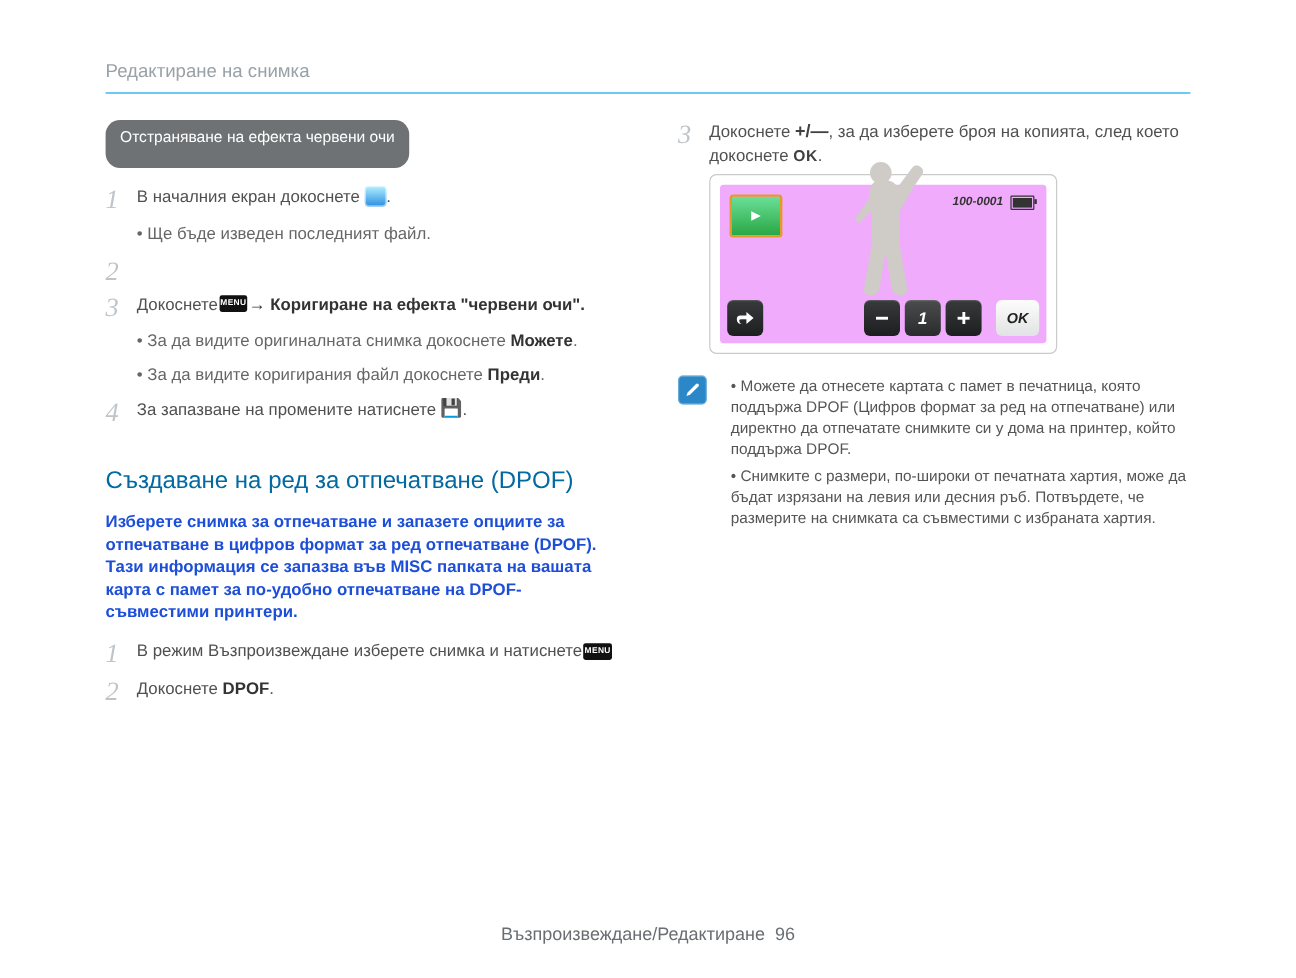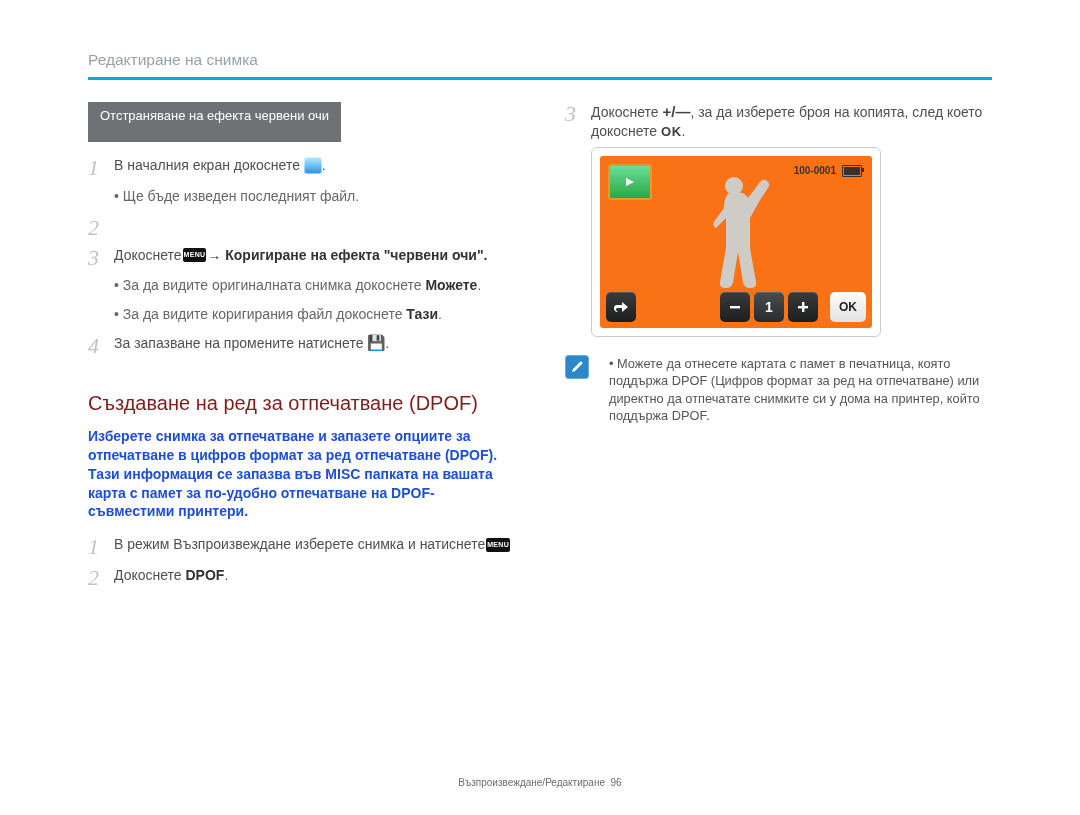--- a/index.html
+++ b/index.html
@@ -13,35 +13,35 @@
   .page {
     position:relative;
     width:1080px; height:815px;
     box-sizing:border-box;
     padding:50px 88px 0 88px;
   }
   .breadcrumb {
     color:#9aa1a6;
     font-size:15.5px;
     padding-bottom:6px;
-    border-bottom:3px solid #0ea5e9;
+    border-bottom:1px solid #0ea5e9;
     margin-bottom:22px;
   }
   .columns {
     display:flex;
     gap:50px;
   }
   .col { width:430px; }
   .pill {
     display:inline-block;
     background:#6e7274;
     color:#fff;
     font-size:13px;
     padding:5px 12px 18px 12px;
-    border-radius:0;
+    border-radius:12px;
     margin-bottom:14px;
   }
   .step {
     display:flex;
     margin-bottom:6px;
   }
   .step-num {
     width:26px;
     min-width:26px;
     font-size:22px;
@@ -58,21 +58,21 @@
   .sub-bullet {
     margin-left:26px;
     font-size:14px;
     color:#666;
     margin-bottom:10px;
   }
   .sub-bullet .dot::before { content:"•  "; }
   .bold { font-weight:700; color:#333;}
   .h2 {
     font-size:20px;
-    color:#7f1d1d;
+    color:#0369a1;
     margin:32px 0 10px 0;
     font-weight:400;
   }
   .para {
     font-size:14px;
     color:#1d4ed8;
     margin-bottom:14px;
     font-weight:bold;
   }
   .icon-inline {
@@ -121,24 +121,25 @@
   .lcd-wrap {
     width:290px;
     border:1.5px solid #c9cacc;
     border-radius:6px;
     padding:8px;
     box-sizing:border-box;
     margin:6px 0 18px 26px;
   }
   .lcd {
     width:100%;
-    height:172px;
+    height:132px;
     position:relative;
-    background:#f97316;
+    background:#f0abfc;
     border-radius:3px;
+    font-style:italic;
   }
   .lcd .thumb {
     position:absolute; top:8px; left:8px;
     width:40px; height:32px;
     border:2px solid #e29a2a;
     border-radius:3px;
     background:linear-gradient(#6adf98,#2aa745);
     display:flex; align-items:center; justify-content:center;
   }
   .lcd .thumb svg { }
@@ -202,21 +203,21 @@
   }
   .note-list {
     font-size:12.8px; color:#555;
   }
   .note-list li { margin-bottom:6px; list-style:none; }
   .note-list li::before { content:"•  "; color:#555; }
   .footer {
     position:absolute;
     bottom:26px; left:0; right:0;
     text-align:center;
-    font-size:10px;
+    font-size:15px;
     color:#6a6e72;
   }
 </style>
 </head>
 <body>
 
 <div class="page">
   <div class="breadcrumb">Редактиране на снимка</div>
 
   <div class="columns">
@@ -241,21 +242,21 @@
       
       <div class="step">
         <div class="step-num">3</div>
         <div class="step-body">
           <span>Докоснете </span><span class="icon-inline">
               <span class="icon-menu">MENU</span>
             </span><span class="bold"> → Коригиране на ефекта "червени очи".</span>
         </div>
       </div>
       <div class="sub-bullet"><span class="dot"></span><span>За да видите оригиналната снимка докоснете </span><span class="bold">Можете</span><span>.</span></div>
-      <div class="sub-bullet"><span class="dot"></span><span>За да видите коригирания файл докоснете </span><span class="bold">Тази</span><span>.</span></div>
+      <div class="sub-bullet"><span class="dot"></span><span>За да видите коригирания файл докоснете </span><span class="bold">Преди</span><span>.</span></div>
 
       
       <div class="step" style="margin-top:8px;">
         <div class="step-num">4</div>
         <div class="step-body">
           <span>За запазване на промените натиснете </span><span class="icon-inline icon-save">💾</span><span>.</span>
         </div>
       </div>
 
       <div class="h2">Създаване на ред за отпечатване (DPOF)</div>
@@ -334,20 +335,21 @@
       </div>
 
       <div class="note-box">
         <div class="note-icon">
           <svg width="14" height="14" viewBox="0 0 14 14">
               <path fill="#fff" d="M2 12 L3 9 L10 2 Q11 1 12 2 Q13 3 12 4 L5 11 Z"></path>
             </svg>
         </div>
         <ul class="note-list" style="padding:0;margin:0;">
           <li>Можете да отнесете картата с памет в печатница, която поддържа DPOF (Цифров формат за ред на отпечатване) или директно да отпечатате снимките си у дома на принтер, който поддържа DPOF.</li>
+          <li>Снимките с размери, по-широки от печатната хартия, може да бъдат изрязани на левия или десния ръб. Потвърдете, че размерите на снимката са съвместими с избраната хартия.</li>
         </ul>
       </div>
     </div>
   </div>
 
   <div class="footer">
     <span>Възпроизвеждане/Редактиране</span>&nbsp;&nbsp;<span>96</span>
   </div>
 </div>
 

